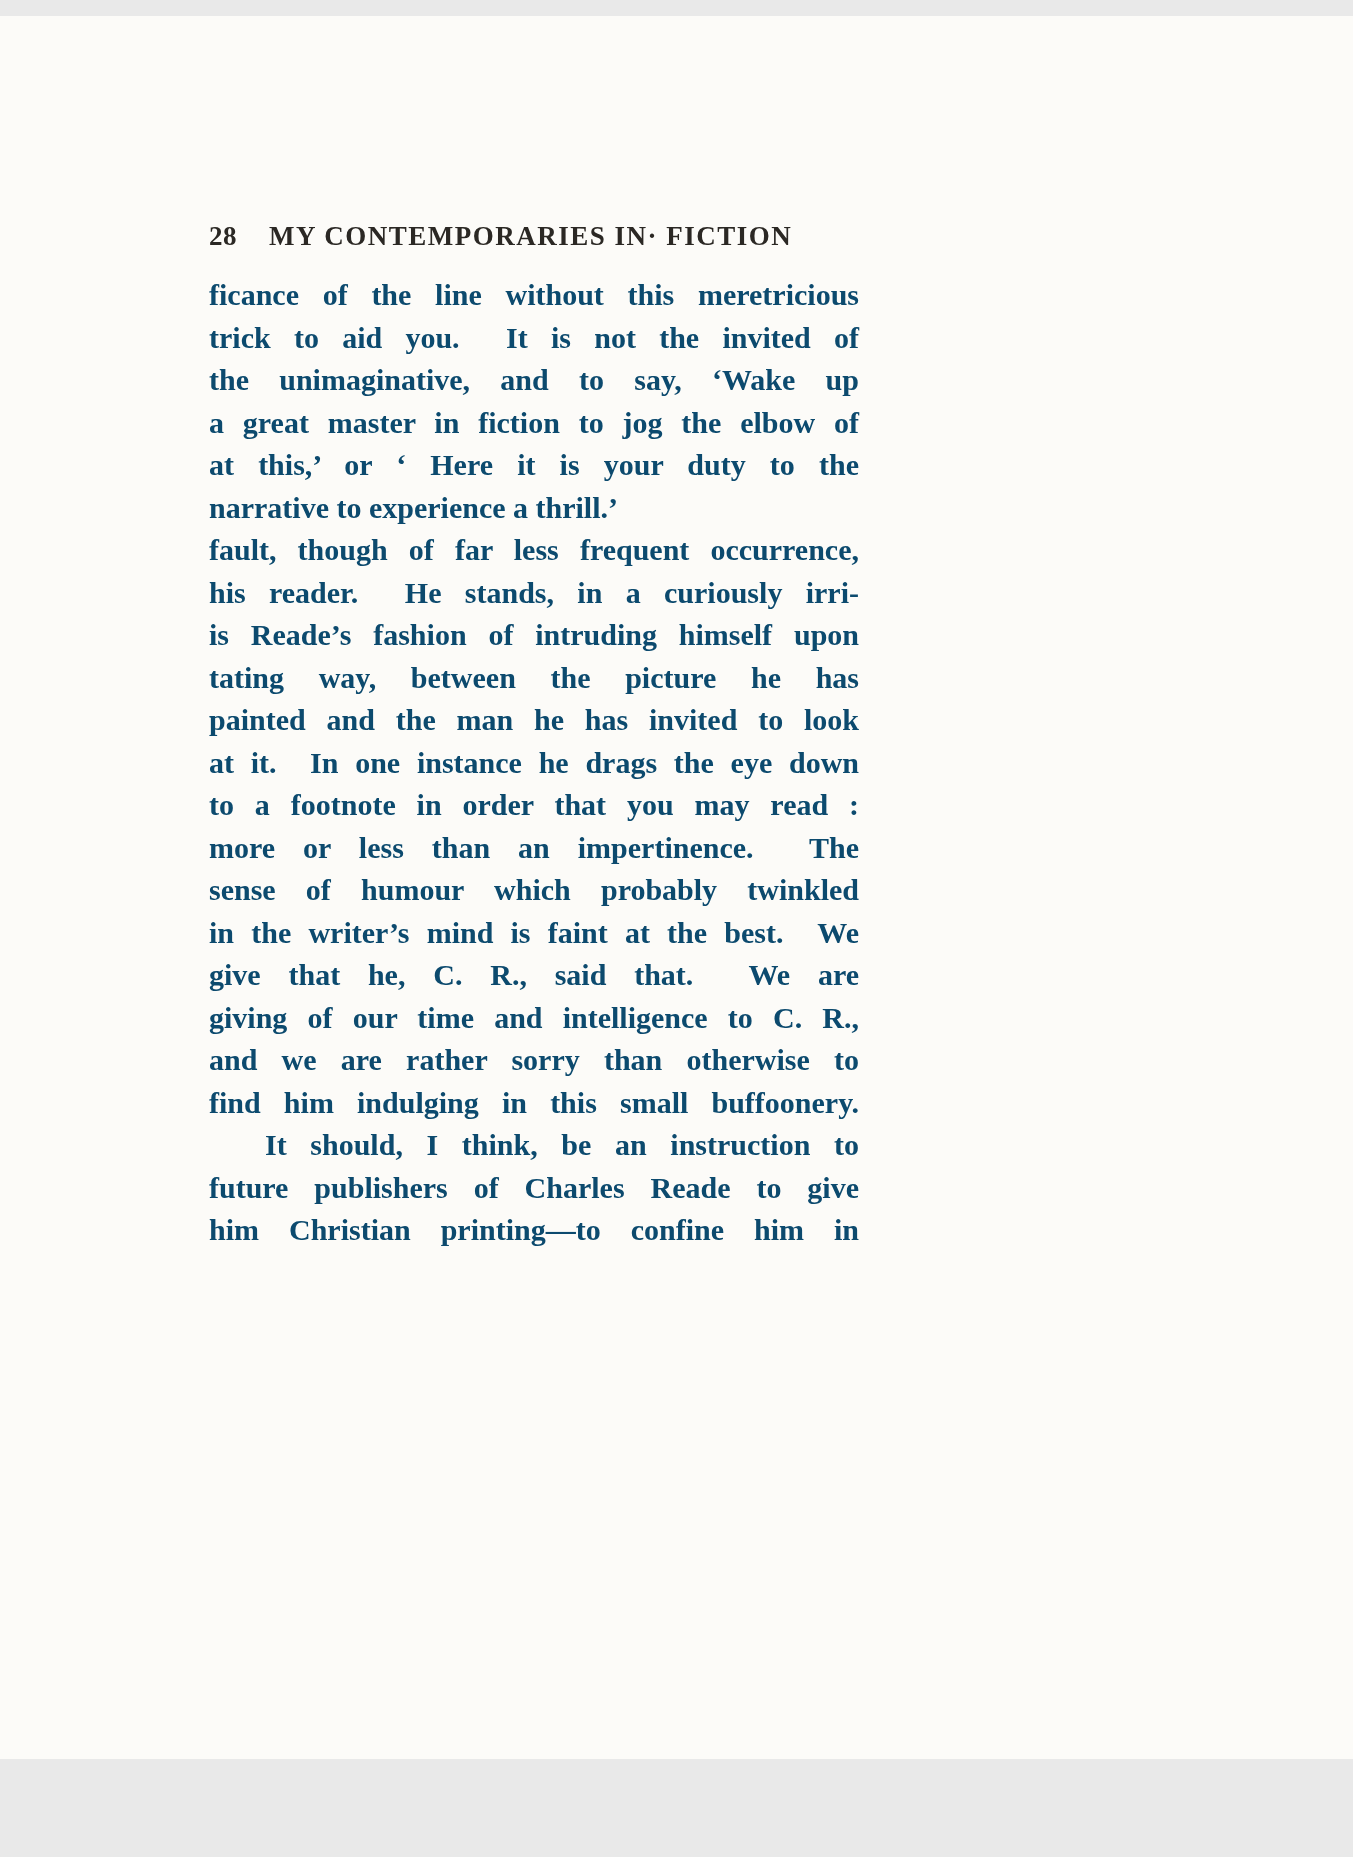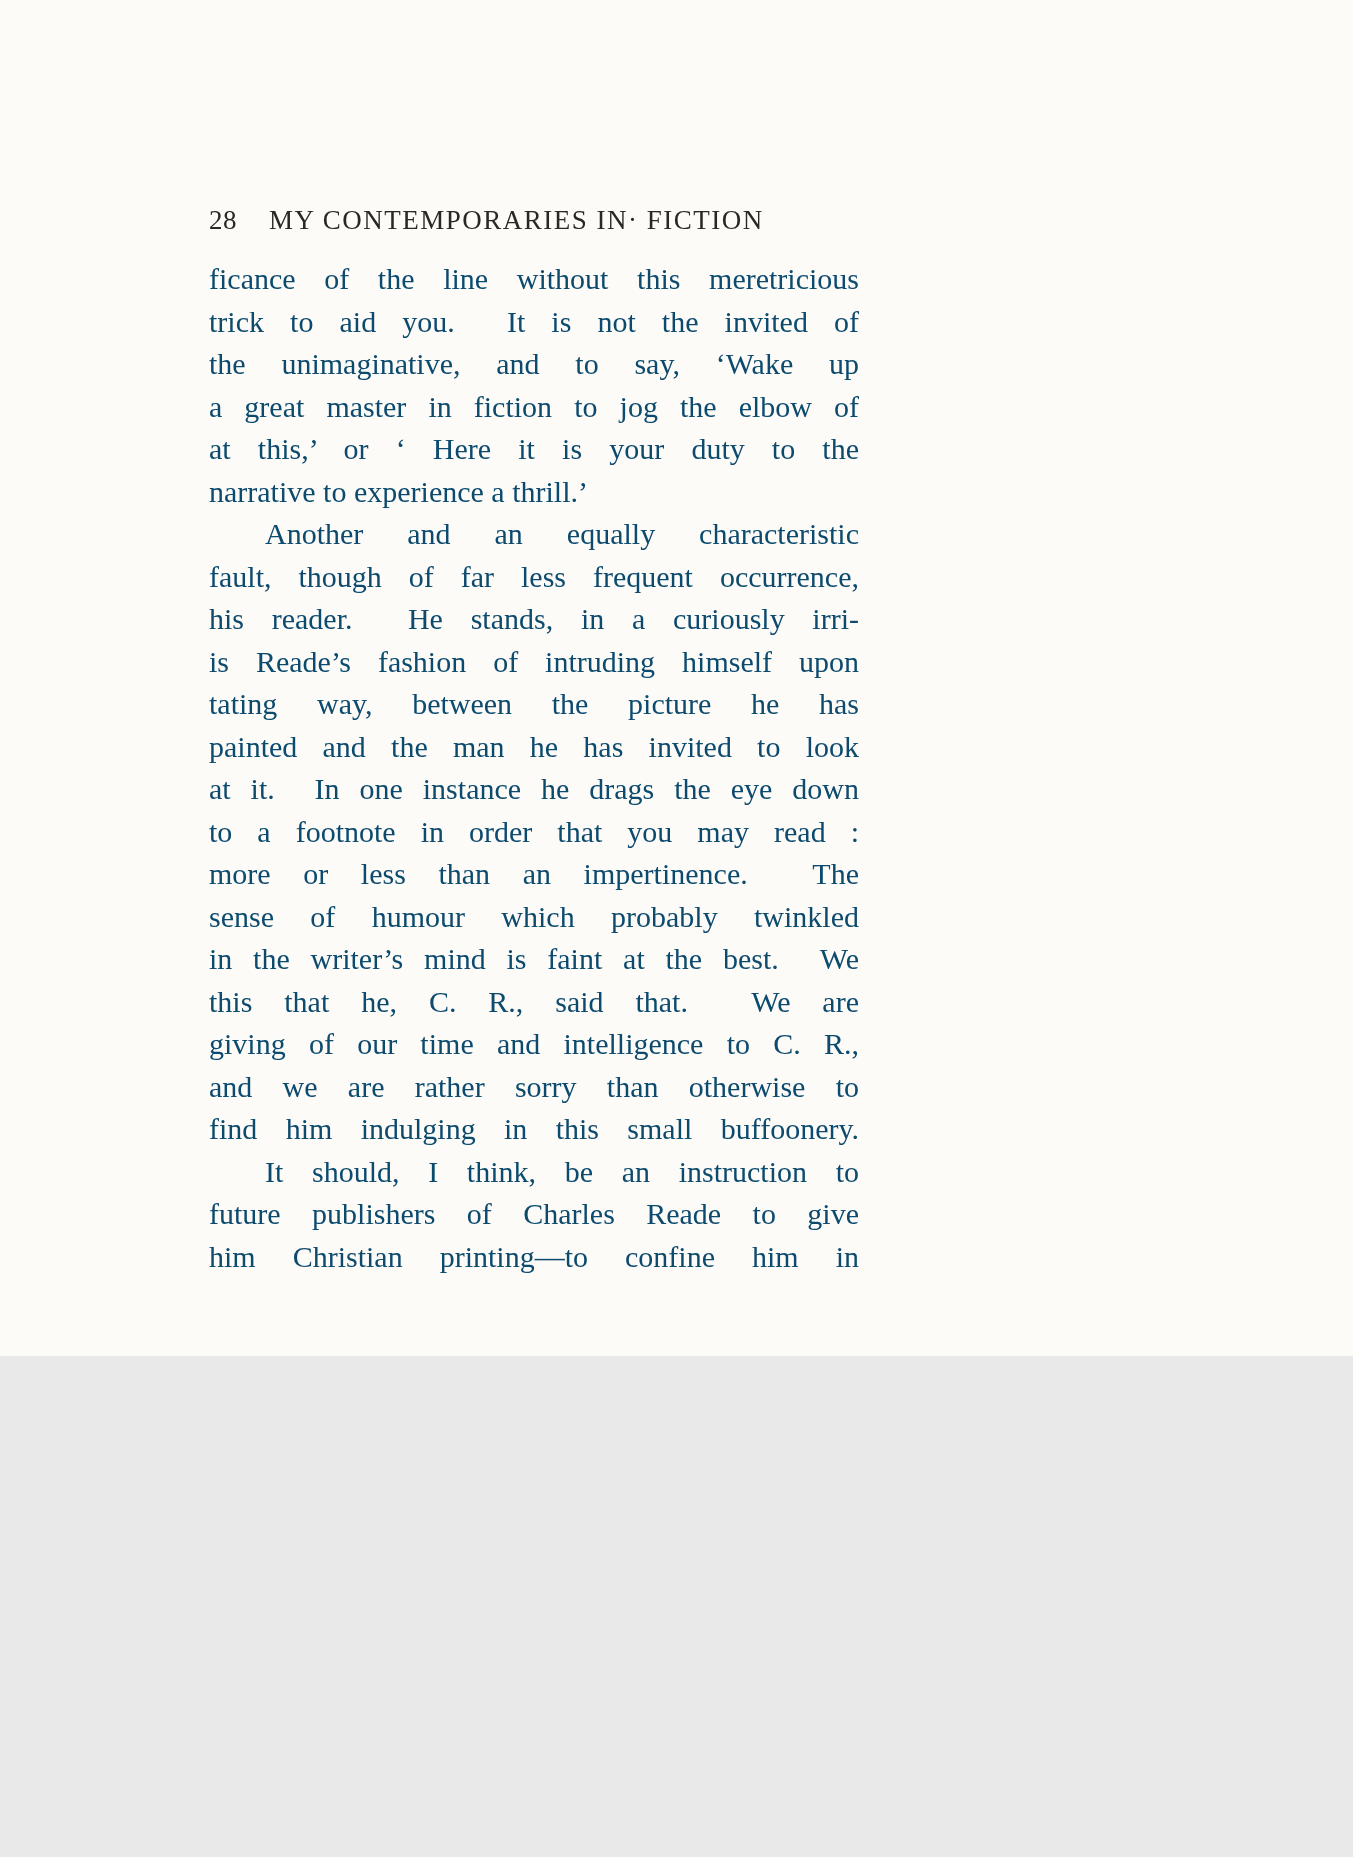--- a/index.html
+++ b/index.html
@@ -2,28 +2,29 @@
 <html><head>
 <meta charset="utf-8">
 <style>
   html, body {
     margin: 0;
     padding: 0;
     background: #e9e9e9;
   }
   .page {
     width: 1353px;
-    height: 1356px;
+    height: 1743px;
     background: #fcfbf8;
     position: relative;
-    margin: 0 auto;
+    margin: 16px auto;
     font-family: "Liberation Serif", serif;
     color: #2d2a26;
     overflow: hidden;
     box-sizing: border-box;
+    font-weight: bold;
   }
   .text-block {
     position: absolute;
     left: 209px;
     top: 205px;
     width: 650px;
   }
   .running-head {
     display: flex;
     align-items: baseline;
@@ -68,32 +69,31 @@
     <section class="body-text">
         <div class="paragraph">
           <div class="line">ficance of the line without this meretricious</div>
           <div class="line">trick to aid you.  It is not the invited of</div>
           <div class="line">the unimaginative, and to say, ‘Wake up</div>
           <div class="line">a great master in fiction to jog the elbow of</div>
           <div class="line">at this,’ or ‘ Here it is your duty to the</div>
           <div class="line last">narrative to experience a thrill.’</div>
         </div>
         <div class="paragraph">
-          <div class="line indent">Another and an equally characteristic</div>
           <div class="line">fault, though of far less frequent occurrence,</div>
           <div class="line">his reader.  He stands, in a curiously irri-</div>
           <div class="line">is Reade’s fashion of intruding himself upon</div>
           <div class="line">tating way, between the picture he has</div>
           <div class="line">painted and the man he has invited to look</div>
           <div class="line">at it.  In one instance he drags the eye down</div>
           <div class="line">to a footnote in order that you may read :</div>
           <div class="line">more or less than an impertinence.  The</div>
           <div class="line">sense of humour which probably twinkled</div>
           <div class="line">in the writer’s mind is faint at the best.  We</div>
-          <div class="line">this that he, C. R., said that.  We are</div>
+          <div class="line">give that he, C. R., said that.  We are</div>
           <div class="line">giving of our time and intelligence to C. R.,</div>
           <div class="line">and we are rather sorry than otherwise to</div>
           <div class="line">find him indulging in this small buffoonery.</div>
         </div>
         <div class="paragraph">
           <div class="line indent">It should, I think, be an instruction to</div>
           <div class="line">future publishers of Charles Reade to give</div>
           <div class="line">him Christian printing—to confine him in</div>
         </div>
       </section>

